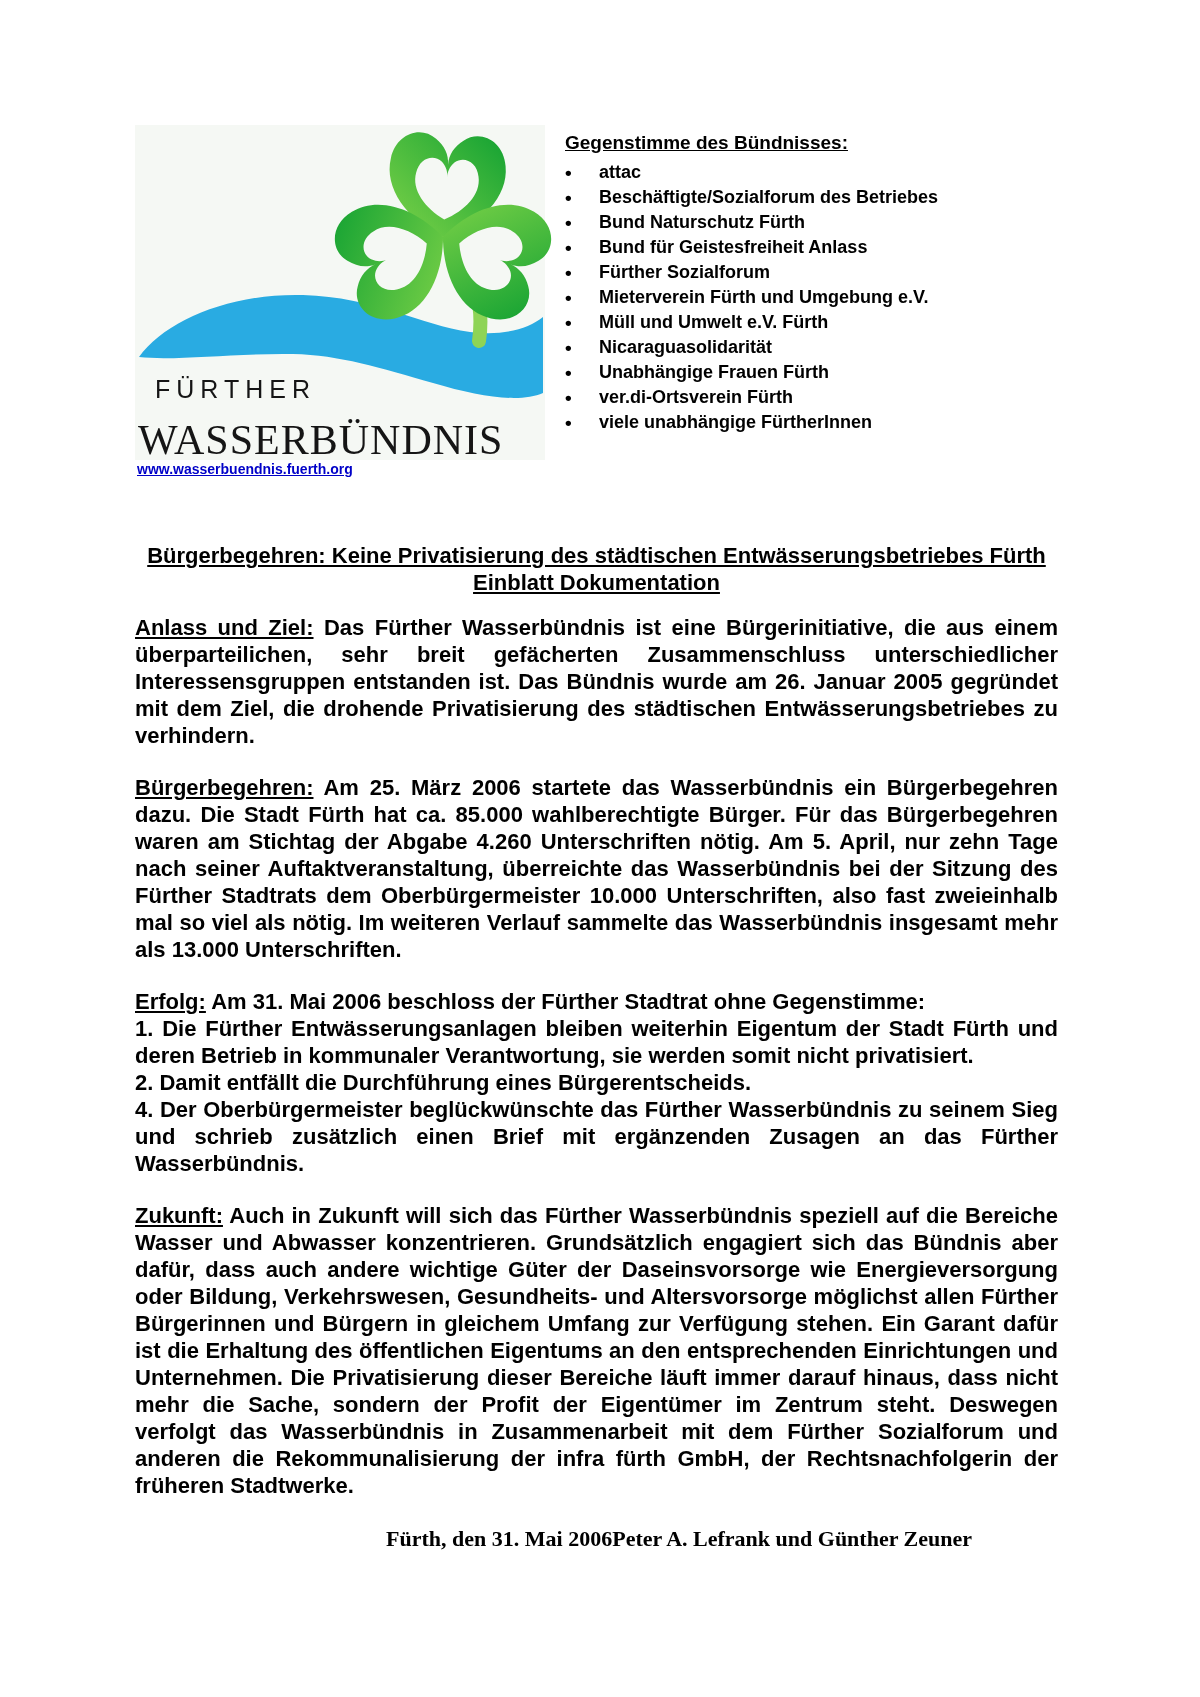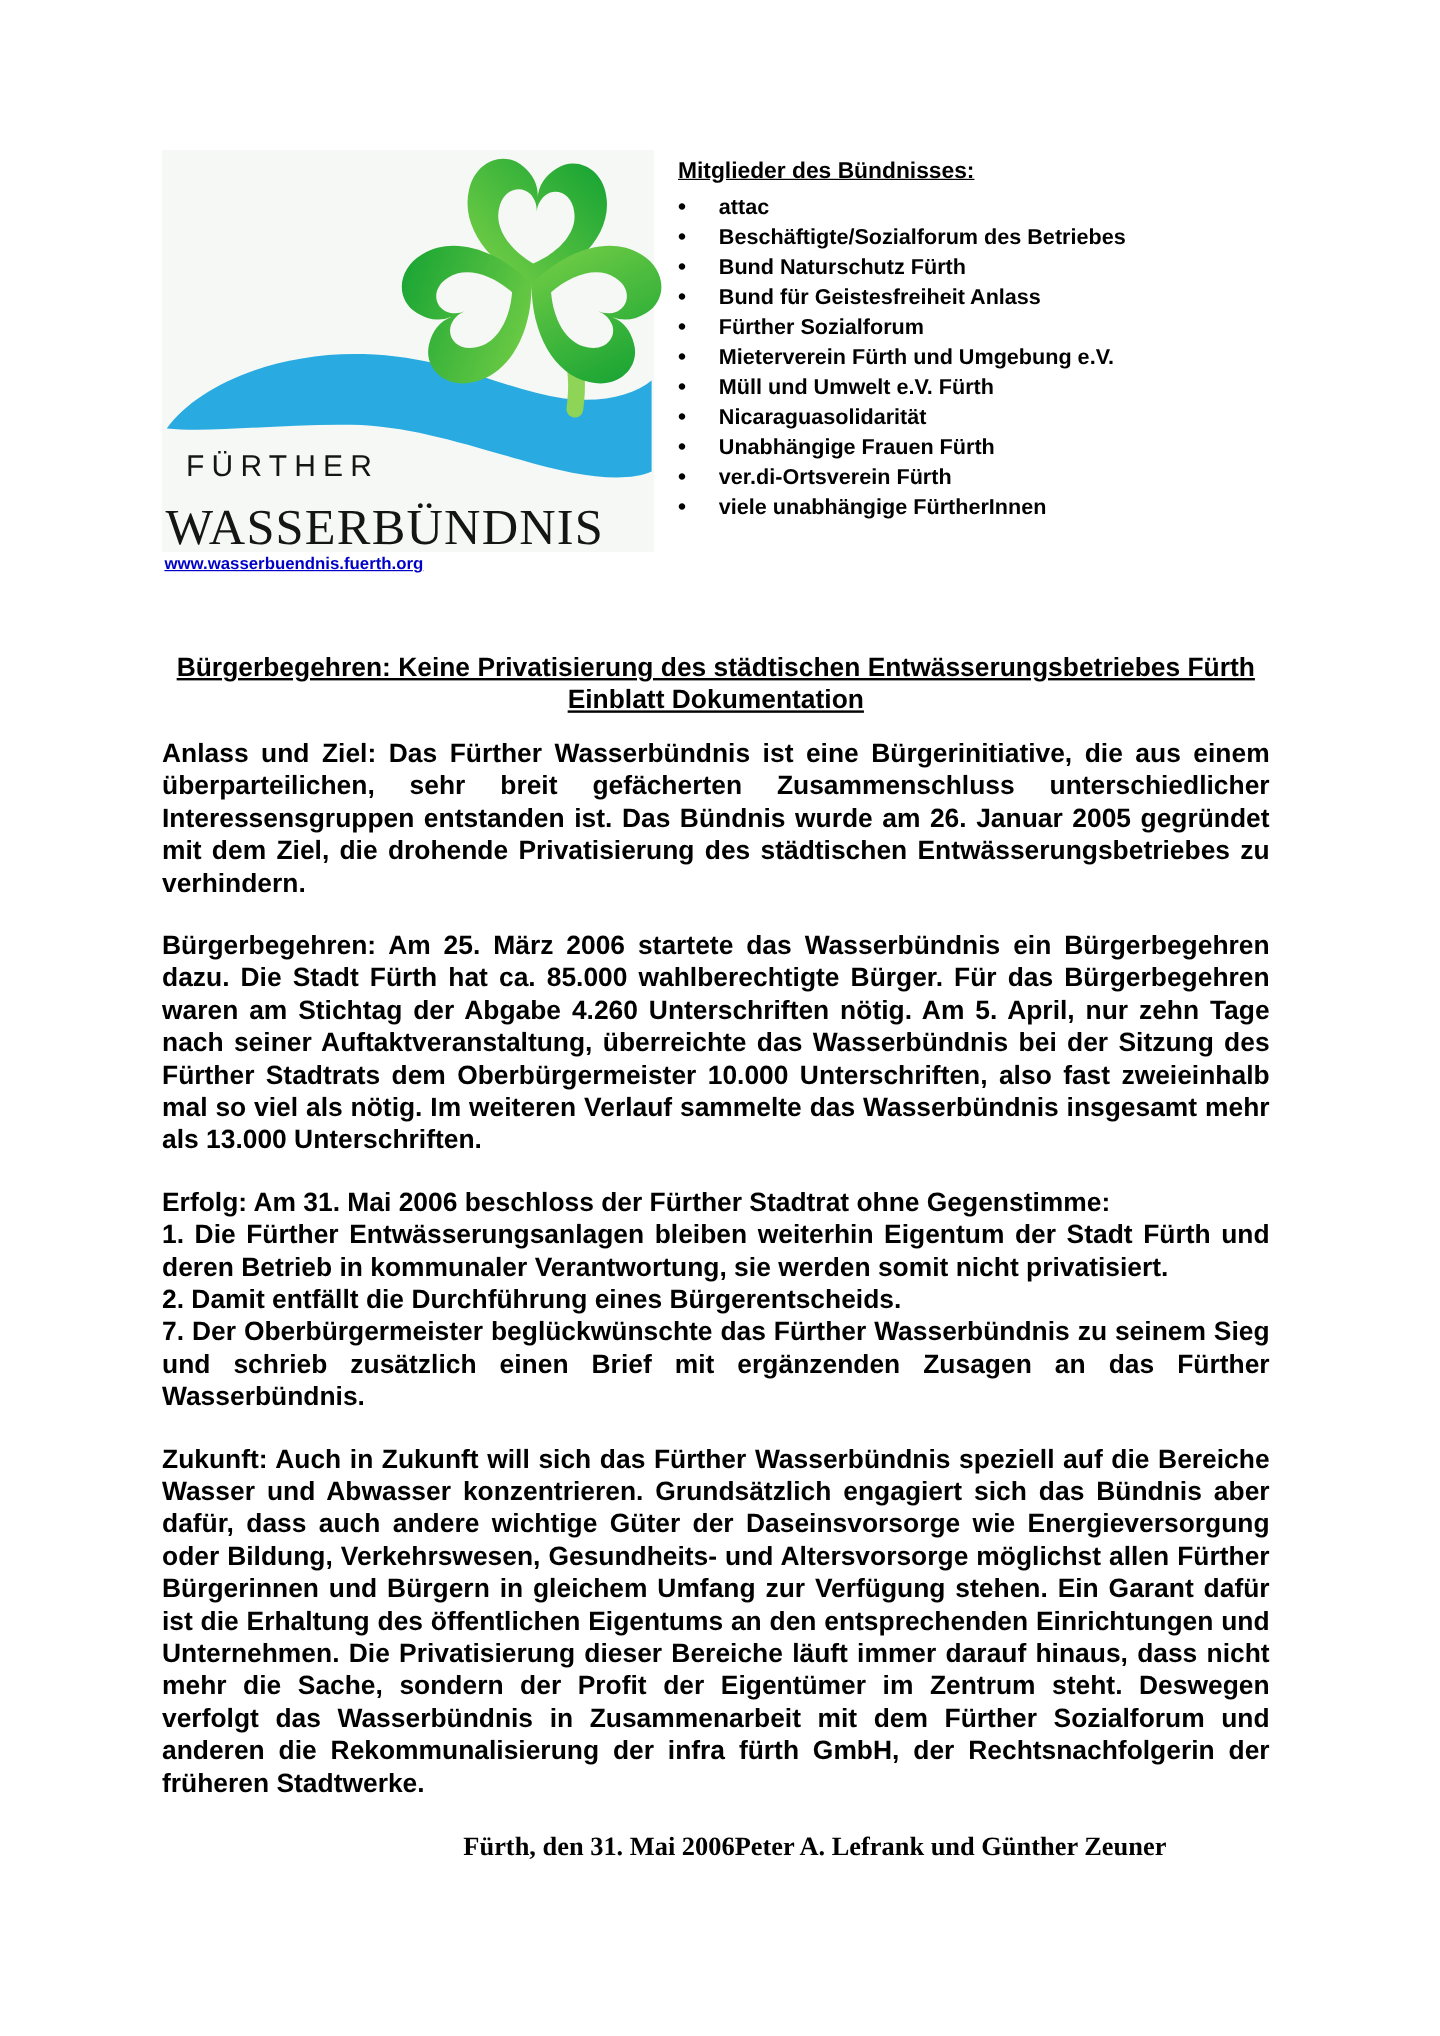--- a/index.html
+++ b/index.html
@@ -36,21 +36,21 @@
   
   .main{
     position:absolute;left:135px;top:542px;width:923px;
     font-size:22px;font-weight:700;line-height:27px;
   }
   .title{text-align:center;}
   .title div{text-decoration:underline;}
   .para{margin:25px 0 0 0;text-align:justify;}
   .title + .para{margin-top:18px;}
   .jline{text-align:justify;}
-  .lbl{}
+  .lbl{text-decoration:underline;}
   .footer{display:flex;justify-content:flex-end;margin-top:26px;padding-right:86px;font-family:Liberation Serif, serif;}
 </style>
 </head>
 <body>
 
 <div class="page">
 
   <div class="logo">
     <svg width="410" height="335" viewBox="0 0 410 335">
       <defs>
@@ -87,21 +87,21 @@
         </g>
       </g>
     </svg>
     <div class="logo-line1">FÜRTHER</div>
     <div class="logo-line2">WASSERBÜNDNIS</div>
   </div>
 
   <a class="website">www.wasserbuendnis.fuerth.org</a>
 
   <div class="members">
-    <div class="members-heading">Mitglieder des Bündnisses:</div>
+    <div class="members-heading">Gegenstimme des Bündnisses:</div>
     <ul>
       <li>
           <span class="bullet">•</span>
           <span class="mtext">attac</span>
         </li>
       <li>
           <span class="bullet">•</span>
           <span class="mtext">Beschäftigte/Sozialforum des Betriebes</span>
         </li>
       <li>
@@ -150,21 +150,21 @@
     </div>
 
     <p class="para"><span class="lbl">Anlass und Ziel:</span> <span>Das Fürther Wasserbündnis ist eine Bürgerinitiative, die aus einem überparteilichen, sehr breit gefächerten Zusammenschluss unterschiedlicher Interessensgruppen entstanden ist. Das Bündnis wurde am 26. Januar 2005 gegründet mit dem Ziel, die drohende Privatisierung des städtischen Entwässerungsbetriebes zu verhindern.</span></p>
 
     <p class="para"><span class="lbl">Bürgerbegehren:</span> <span>Am 25. März 2006 startete das Wasserbündnis ein Bürgerbegehren dazu. Die Stadt Fürth hat ca. 85.000 wahlberechtigte Bürger. Für das Bürgerbegehren waren am Stichtag der Abgabe 4.260 Unterschriften nötig. Am 5. April, nur zehn Tage nach seiner Auftaktveranstaltung, überreichte das Wasserbündnis bei der Sitzung des Fürther Stadtrats dem Oberbürgermeister 10.000 Unterschriften, also fast zweieinhalb mal so viel als nötig. Im weiteren Verlauf sammelte das Wasserbündnis insgesamt mehr als 13.000 Unterschriften.</span></p>
 
     <div class="para">
       <div class="jline"><span class="lbl">Erfolg:</span> <span>Am 31. Mai 2006 beschloss der Fürther Stadtrat ohne Gegenstimme:</span></div>
       <div class="jline">1. Die Fürther Entwässerungsanlagen bleiben weiterhin Eigentum der Stadt Fürth und deren Betrieb in kommunaler Verantwortung, sie werden somit nicht privatisiert.</div>
       <div class="jline">2. Damit entfällt die Durchführung eines Bürgerentscheids.</div>
-      <div class="jline">7. Der Oberbürgermeister beglückwünschte das Fürther Wasserbündnis zu seinem Sieg und schrieb zusätzlich einen Brief mit ergänzenden Zusagen an das Fürther Wasserbündnis.</div>
+      <div class="jline">4. Der Oberbürgermeister beglückwünschte das Fürther Wasserbündnis zu seinem Sieg und schrieb zusätzlich einen Brief mit ergänzenden Zusagen an das Fürther Wasserbündnis.</div>
     </div>
 
     <p class="para"><span class="lbl">Zukunft:</span> <span>Auch in Zukunft will sich das Fürther Wasserbündnis speziell auf die Bereiche Wasser und Abwasser konzentrieren. Grundsätzlich engagiert sich das Bündnis aber dafür, dass auch andere wichtige Güter der Daseinsvorsorge wie Energieversorgung oder Bildung, Verkehrswesen, Gesundheits- und Altersvorsorge möglichst allen Fürther Bürgerinnen und Bürgern in gleichem Umfang zur Verfügung stehen. Ein Garant dafür ist die Erhaltung des öffentlichen Eigentums an den entsprechenden Einrichtungen und Unternehmen. Die Privatisierung dieser Bereiche läuft immer darauf hinaus, dass nicht mehr die Sache, sondern der Profit der Eigentümer im Zentrum steht. Deswegen verfolgt das Wasserbündnis in Zusammenarbeit mit dem Fürther Sozialforum und anderen die Rekommunalisierung der infra fürth GmbH, der Rechtsnachfolgerin der früheren Stadtwerke.</span></p>
 
     <div class="footer">
       <span>Fürth, den 31. Mai 2006</span>
       <span>Peter A. Lefrank und Günther Zeuner</span>
     </div>
   </div>
 

